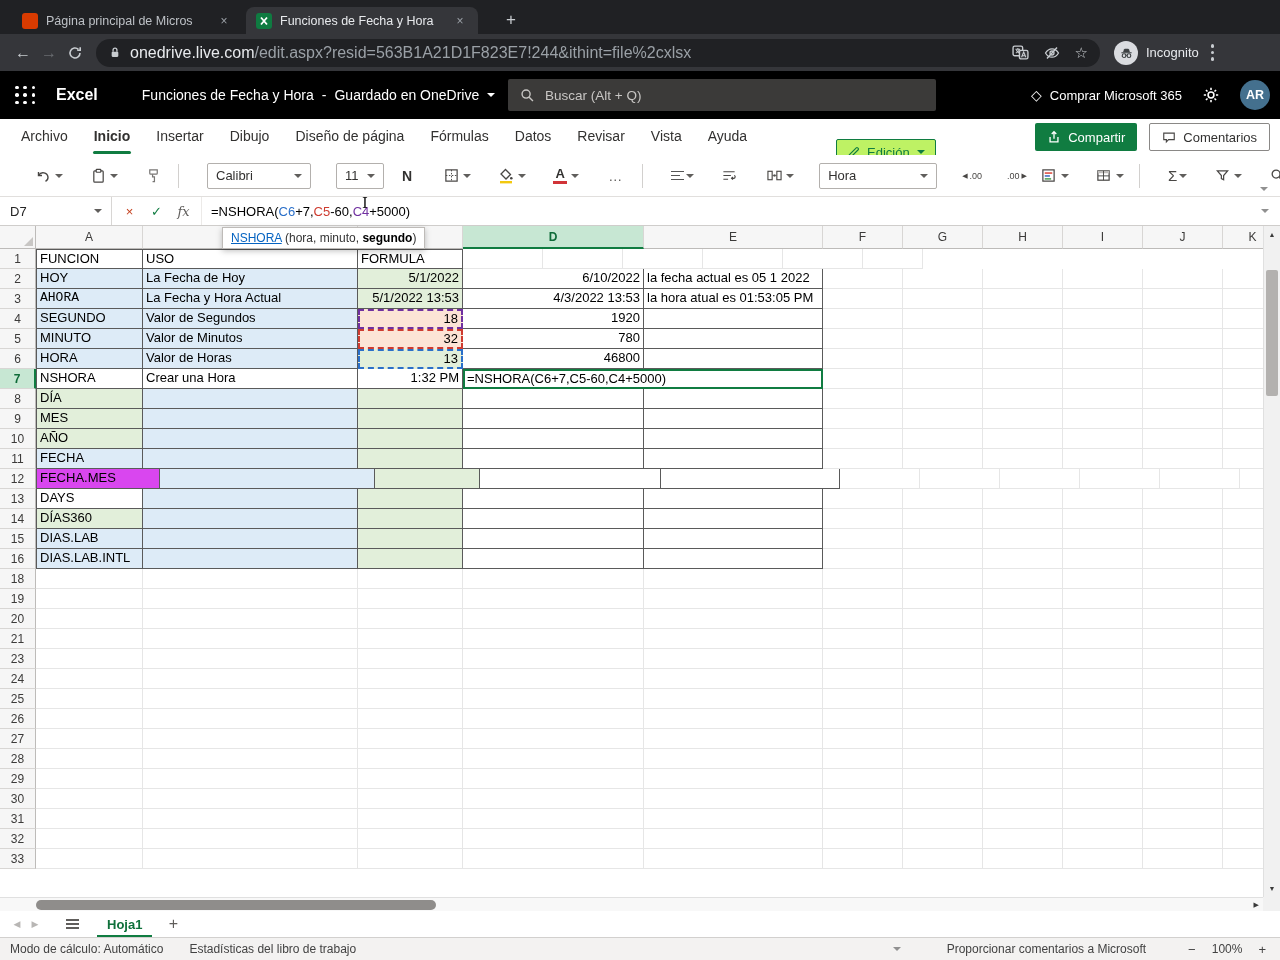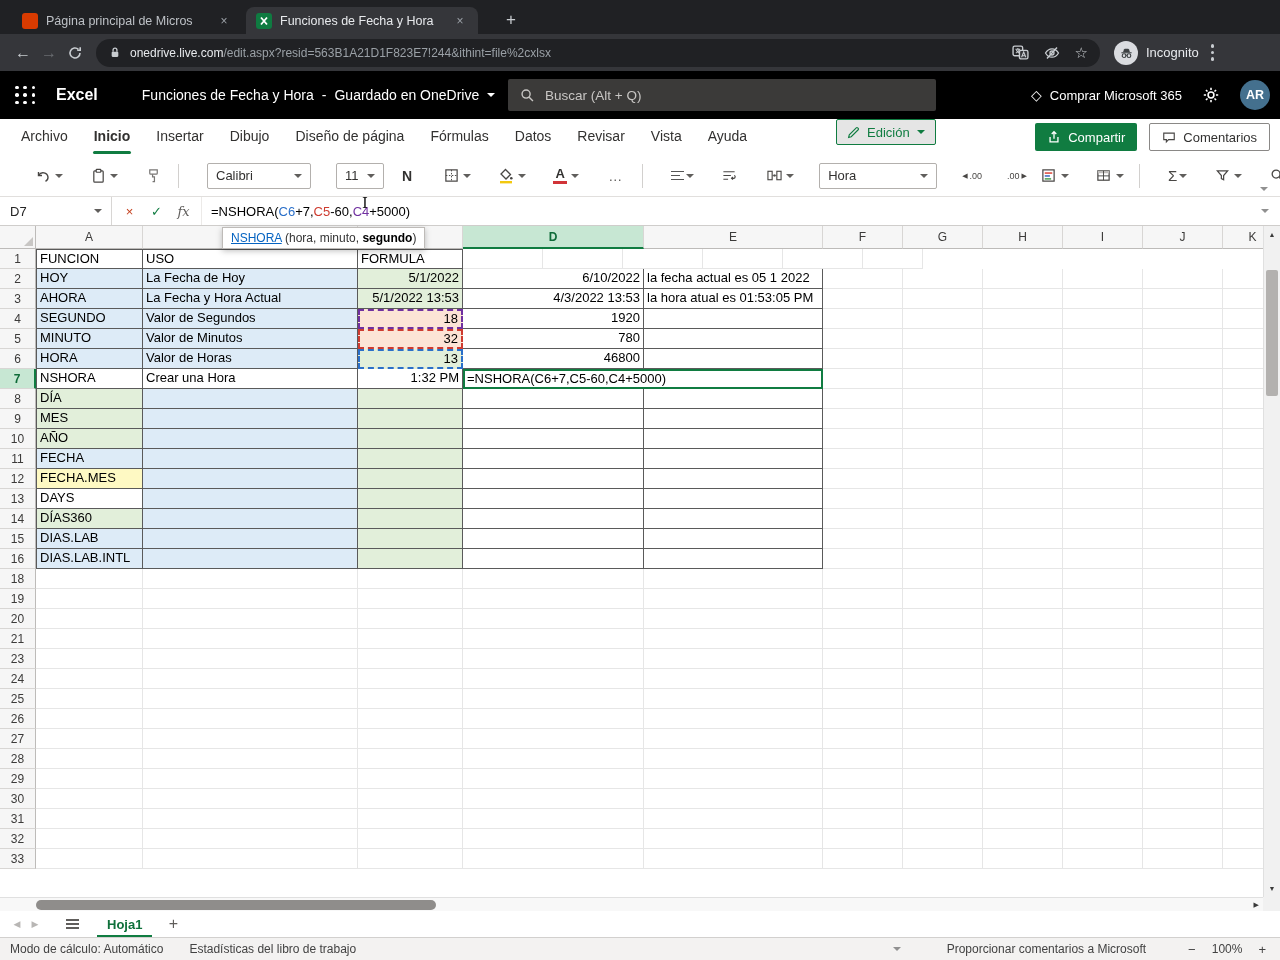--- a/index.html
+++ b/index.html
@@ -14,21 +14,21 @@
 .btab1{left:12px;width:230px;color:#BDC1C6;}
 .btab2{left:246px;width:232px;background:#35363A;color:#E8EAED;}
 .fav{width:16px;height:16px;border-radius:3px;flex:none;display:flex;align-items:center;justify-content:center;}
 .fav-office{background:#D83B01;}
 .fav-excel{background:#0F7B41;}
 .newtab{position:absolute;left:498px;top:7px;width:26px;height:26px;color:#C8CCD0;font-size:17px;display:flex;align-items:center;justify-content:center;}
 .addrbar{position:absolute;top:34px;left:0;width:1280px;height:37px;background:#35363A;display:flex;align-items:center;}
 .navic{width:26px;height:26px;display:flex;align-items:center;justify-content:center;color:#C8CCD0;font-size:16px;flex:none;}
 .navic.dim{color:#6A6D71;}
 .omni{height:28px;background:#202124;border-radius:14px;margin-left:8px;display:flex;align-items:center;padding:0 12px;width:1004px;flex:none;}
-.url{font-size:12px;color:#E8EAED;white-space:nowrap;overflow:hidden;margin-left:8px;}
+.url{font-size:16px;color:#E8EAED;white-space:nowrap;overflow:hidden;margin-left:8px;}
 .url .path{color:#9AA0A6;}
 .omni-right{margin-left:auto;display:flex;align-items:center;gap:14px;}
 .star{color:#C8CCD0;font-size:15px;}
 .incog{display:flex;align-items:center;gap:8px;margin-left:14px;color:#E8EAED;font-size:13px;}
 .incog .cir{width:24px;height:24px;border-radius:50%;background:#DADCE0;display:flex;align-items:center;justify-content:center;}
 .dots{margin:0 16px 0 12px;display:flex;flex-direction:column;gap:3px;}
 .dots span{width:3.5px;height:3.5px;border-radius:50%;background:#C8CCD0;}
 
 
 .xhead{position:absolute;top:71px;left:0;width:1280px;height:48px;background:#000;display:flex;align-items:center;color:#fff;}
@@ -47,21 +47,21 @@
 .chev.white{border-top-color:#fff;}
 .chev.green{border-top-color:#107C41;}
 .chev.gray{border-top-color:#909090;}
 
 
 .ribbons{position:absolute;top:119px;left:0;width:1280px;height:36px;background:#fff;}
 .rtabs{display:flex;margin-left:8px;}
 .rtab{padding:0 13px;line-height:35px;font-size:14px;color:#323130;position:relative;white-space:nowrap;}
 .rtab.active{font-weight:600;}
 .rtab.active::after{content:'';position:absolute;left:12px;right:12px;bottom:0;height:3px;border-radius:1.5px;background:#107C41;}
-.editmode{position:absolute;left:836px;top:0;height:26px;border:1px solid #107C41;border-radius:2px;display:flex;align-items:center;gap:7px;padding:0 10px;color:#107C41;font-size:13px;background:#e5e5e5;}
+.editmode{position:absolute;left:836px;top:20px;height:26px;border:1px solid #107C41;border-radius:2px;display:flex;align-items:center;gap:7px;padding:0 10px;color:#107C41;font-size:13px;background:#bef264;}
 .rbtns{position:absolute;right:10px;top:4px;display:flex;gap:12px;}
 .rbtn{height:28px;border-radius:2px;display:flex;align-items:center;gap:7px;padding:0 12px;font-size:13px;white-space:nowrap;}
 .btn-share{background:#107C41;color:#fff;}
 .btn-comments{background:#fff;color:#323130;border:1px solid #8A8886;}
 
 
 .tools{position:absolute;top:155px;left:0;width:1280px;height:42px;background:#fff;border-bottom:1px solid #E1DFDD;display:flex;align-items:center;padding-left:14px;}
 .tgrp{display:flex;align-items:center;gap:2px;margin-right:6px;color:#484644;margin-left:19px;}
 .tico{display:flex;align-items:center;justify-content:center;height:26px;min-width:20px;}
 .tdiv{width:1px;height:24px;background:#D2D0CE;margin:0 9px;flex:none;}
@@ -516,21 +516,21 @@
         <div class="gc rg" style="width: 179px;">la fecha actual es 05 1 2022</div>
         <div class="gc" style="width: 80px;"></div>
         <div class="gc" style="width: 80px;"></div>
         <div class="gc" style="width: 80px;"></div>
         <div class="gc" style="width: 80px;"></div>
         <div class="gc" style="width: 80px;"></div>
         <div class="gc" style="width: 60px;"></div>
       </div>
       <div class="grow">
         <div class="rh">3</div>
-        <div class="gc rg rg-l" style="width: 107px; background: rgb(221, 235, 247);">AHORA</div>
+        <div class="gc rg rg-l" style="width: 107px; background: rgb(221, 235, 247); font-family: Liberation Mono, monospace;">AHORA</div>
         <div class="gc rg" style="width: 215px; background: rgb(221, 235, 247);">La Fecha y Hora Actual</div>
         <div class="gc rg" style="width: 105px; background: rgb(226, 239, 218); text-align: right;">5/1/2022 13:53</div>
         <div class="gc rg" style="width: 181px; text-align: right;">4/3/2022 13:53</div>
         <div class="gc rg" style="width: 179px;">la hora atual es 01:53:05 PM</div>
         <div class="gc" style="width: 80px;"></div>
         <div class="gc" style="width: 80px;"></div>
         <div class="gc" style="width: 80px;"></div>
         <div class="gc" style="width: 80px;"></div>
         <div class="gc" style="width: 80px;"></div>
         <div class="gc" style="width: 60px;"></div>
@@ -641,21 +641,21 @@
         <div class="gc rg" style="width: 179px;"></div>
         <div class="gc" style="width: 80px;"></div>
         <div class="gc" style="width: 80px;"></div>
         <div class="gc" style="width: 80px;"></div>
         <div class="gc" style="width: 80px;"></div>
         <div class="gc" style="width: 80px;"></div>
         <div class="gc" style="width: 60px;"></div>
       </div>
       <div class="grow">
         <div class="rh">12</div>
-        <div class="gc rg rg-l" style="width: 107px; background: #fef9c3;">FECHA.MES</div>
+        <div class="gc rg rg-l" style="width: 124px; background: #d946ef;">FECHA.MES</div>
         <div class="gc rg" style="width: 215px; background: rgb(221, 235, 247);"></div>
         <div class="gc rg" style="width: 105px; background: rgb(226, 239, 218);"></div>
         <div class="gc rg" style="width: 181px;"></div>
         <div class="gc rg" style="width: 179px;"></div>
         <div class="gc" style="width: 80px;"></div>
         <div class="gc" style="width: 80px;"></div>
         <div class="gc" style="width: 80px;"></div>
         <div class="gc" style="width: 80px;"></div>
         <div class="gc" style="width: 80px;"></div>
         <div class="gc" style="width: 60px;"></div>

